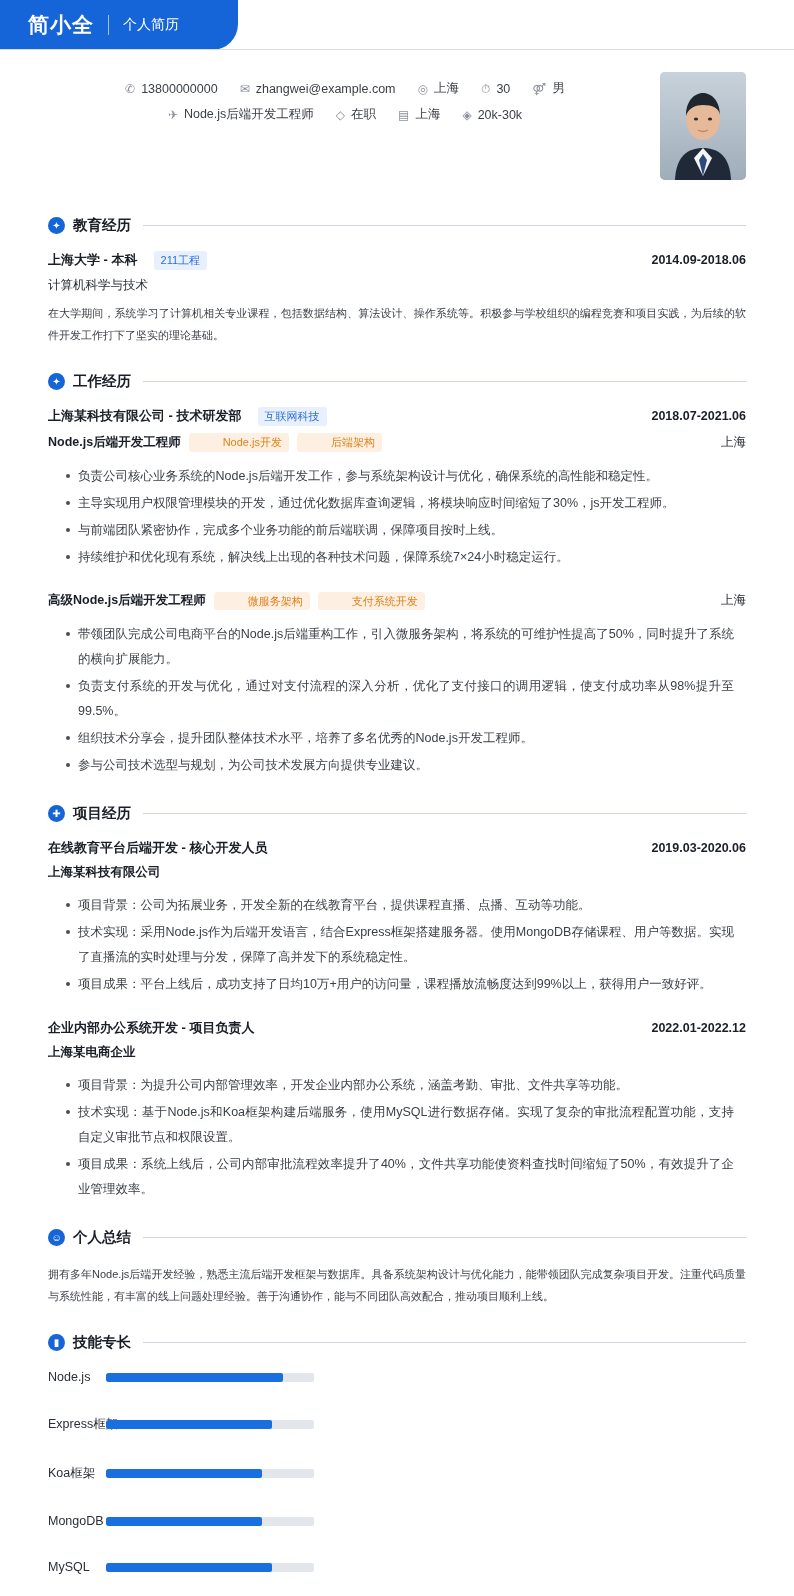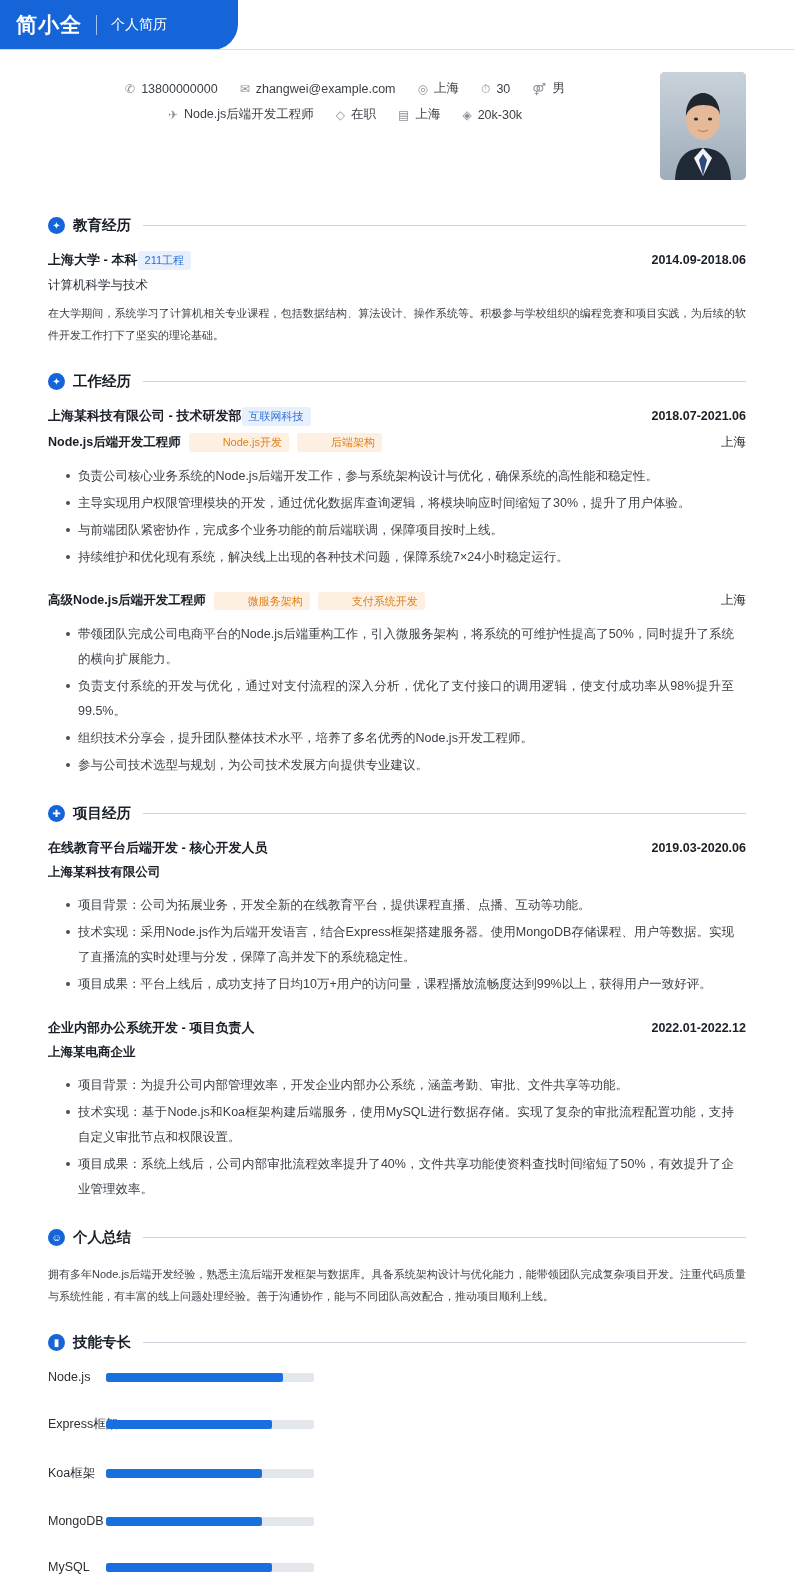--- a/index.html
+++ b/index.html
@@ -18,21 +18,21 @@
   }
 
   
   .header-banner {
     width: 238px;
     height: 50px;
     background: #1565d8;
     border-bottom-right-radius: 26px;
     display: flex;
     align-items: center;
-    padding-left: 16px;
+    padding-left: 28px;
     color: #fff;
   }
   .header-name {
     font-size: 21px;
     font-weight: bold;
     letter-spacing: 1px;
   }
   .header-divider {
     width: 1px;
     height: 20px;
@@ -134,21 +134,21 @@
   .entry-row {
     display: flex;
     align-items: center;
     justify-content: space-between;
     margin-bottom: 7px;
   }
   .entry-left {
     display: flex;
     align-items: center;
     flex-wrap: wrap;
-    gap: 0;
+    gap: 16px;
   }
   .entry-title {
     font-size: 13px;
     font-weight: bold;
     color: #1a1f27;
   }
   .entry-date {
     font-size: 12.5px;
     font-weight: bold;
     color: #1a1f27;
@@ -398,21 +398,21 @@
     <div class="role-row">
       <div class="role-left">
         <span class="role-name">Node.js后端开发工程师</span>
         <span class="tag orange">Node.js开发</span>
         <span class="tag orange">后端架构</span>
       </div>
       <span class="role-city">上海</span>
     </div>
     <ul class="bullets">
       <li>负责公司核心业务系统的Node.js后端开发工作，参与系统架构设计与优化，确保系统的高性能和稳定性。</li>
-      <li>主导实现用户权限管理模块的开发，通过优化数据库查询逻辑，将模块响应时间缩短了30%，提升了用户体验。</li>
+      <li>主导实现用户权限管理模块的开发，通过优化数据库查询逻辑，将模块响应时间缩短了30%，js开发工程师。</li>
       <li>与前端团队紧密协作，完成多个业务功能的前后端联调，保障项目按时上线。</li>
       <li>持续维护和优化现有系统，解决线上出现的各种技术问题，保障系统7×24小时稳定运行。</li>
     </ul>
   </div>
 
   <div class="entry" style="margin-top:22px;">
     <div class="role-row">
       <div class="role-left">
         <span class="role-name">高级Node.js后端开发工程师</span>
         <span class="tag orange">微服务架构</span>

